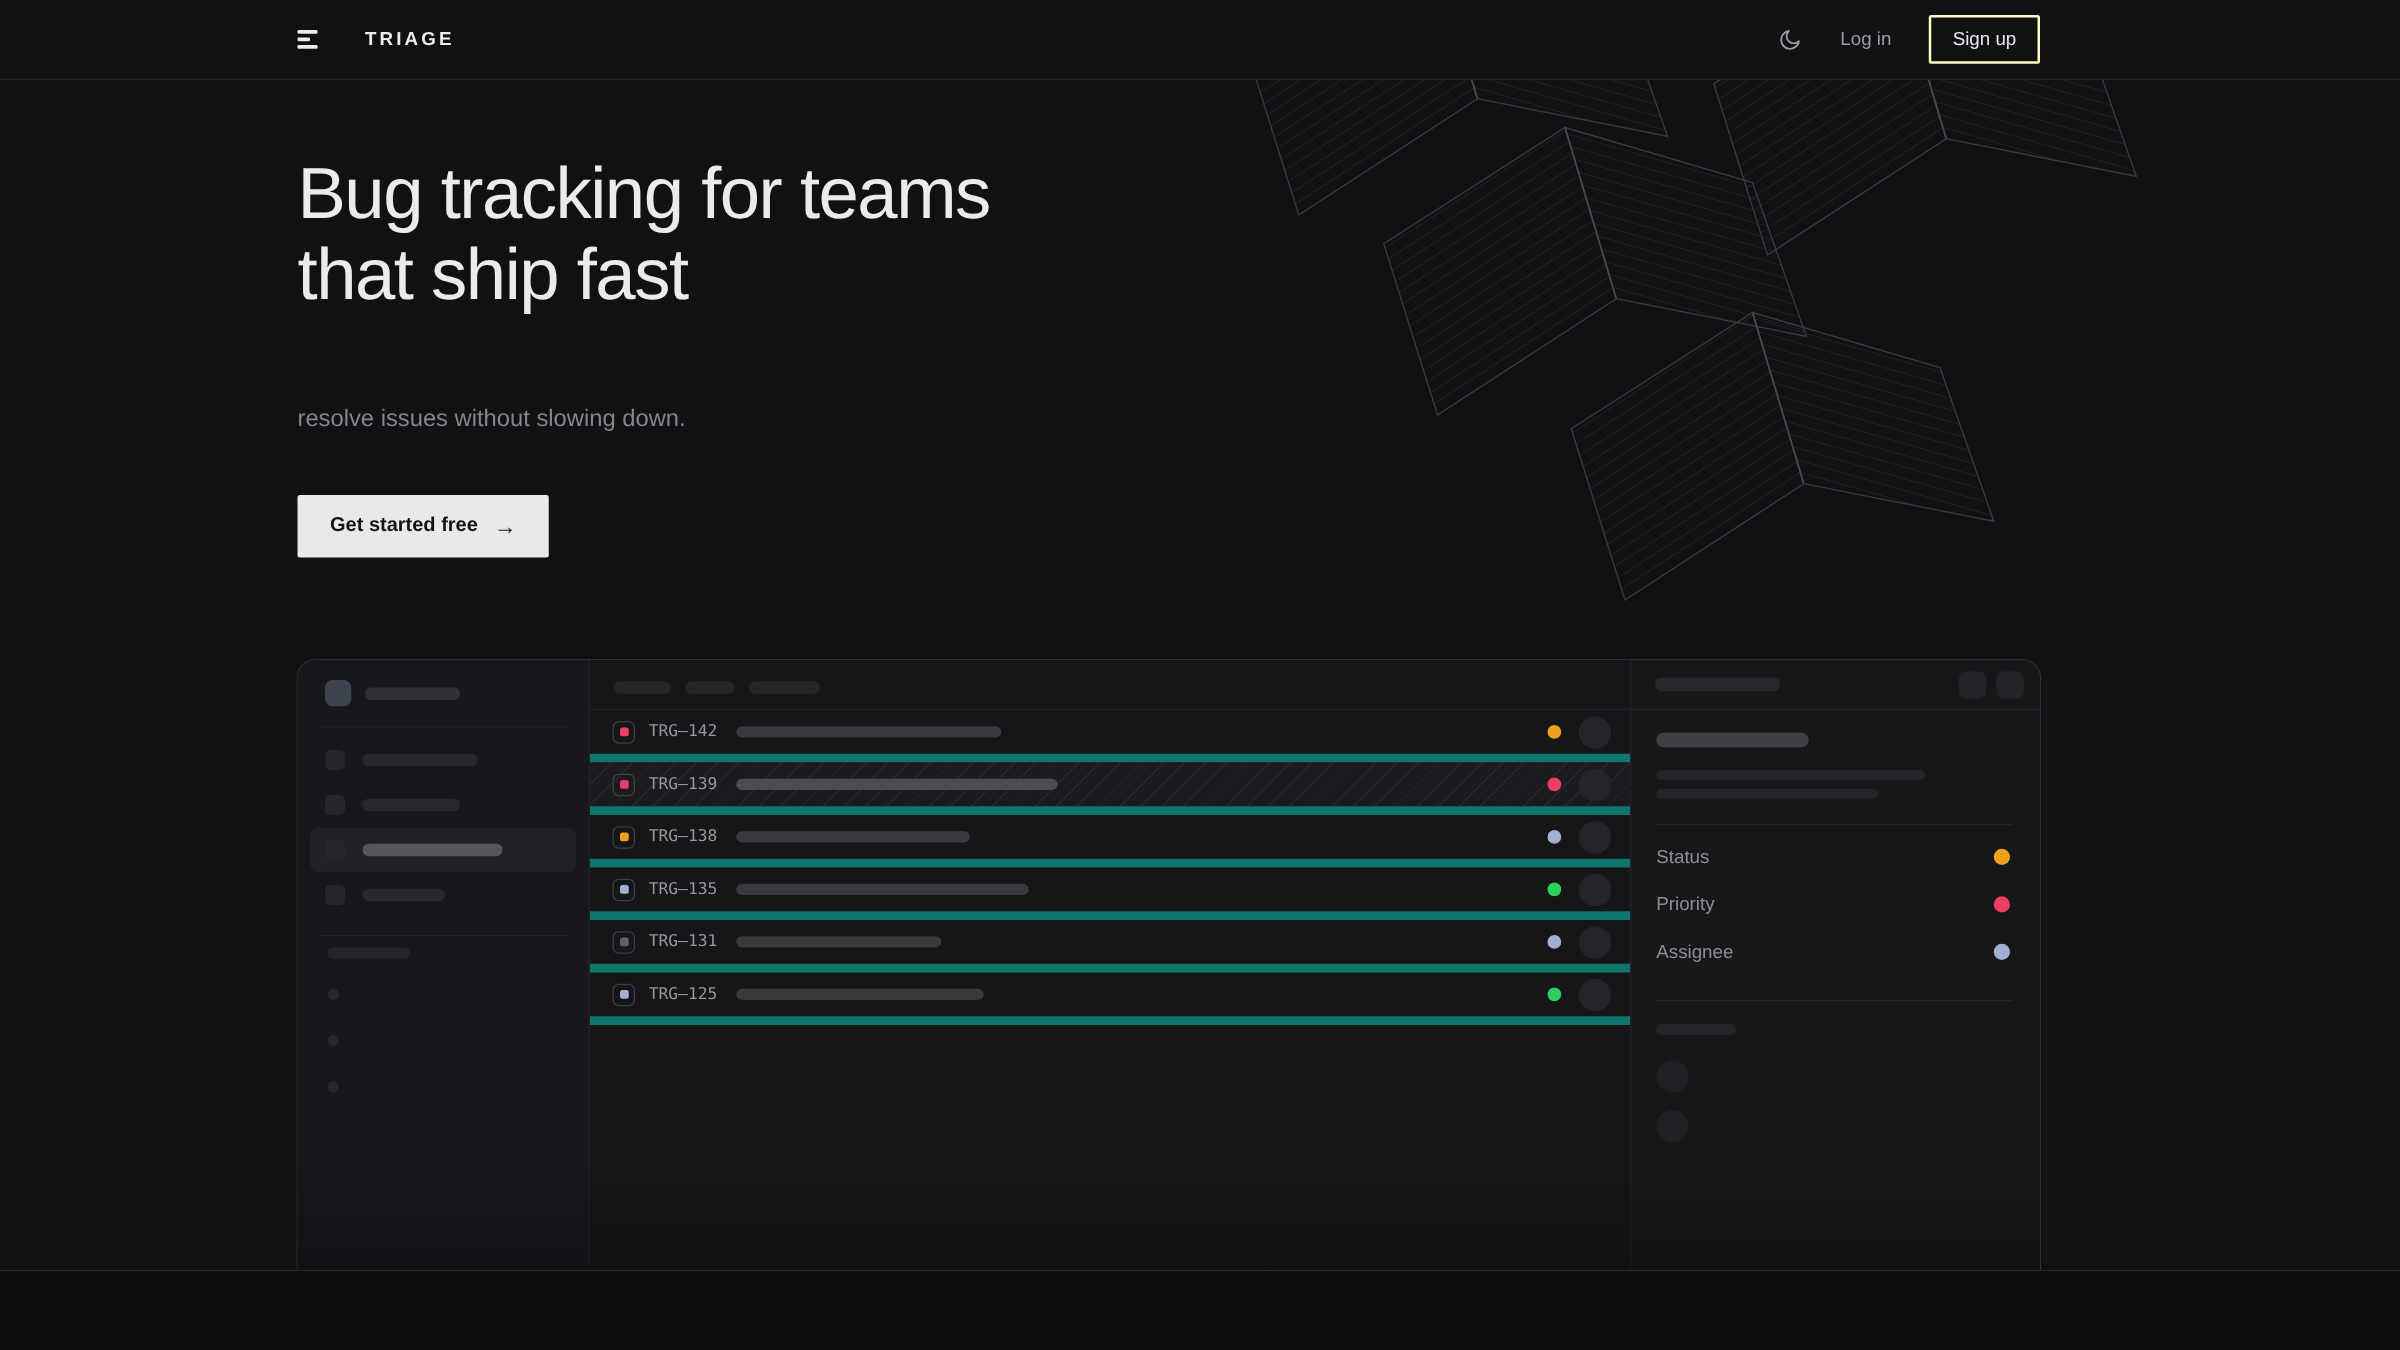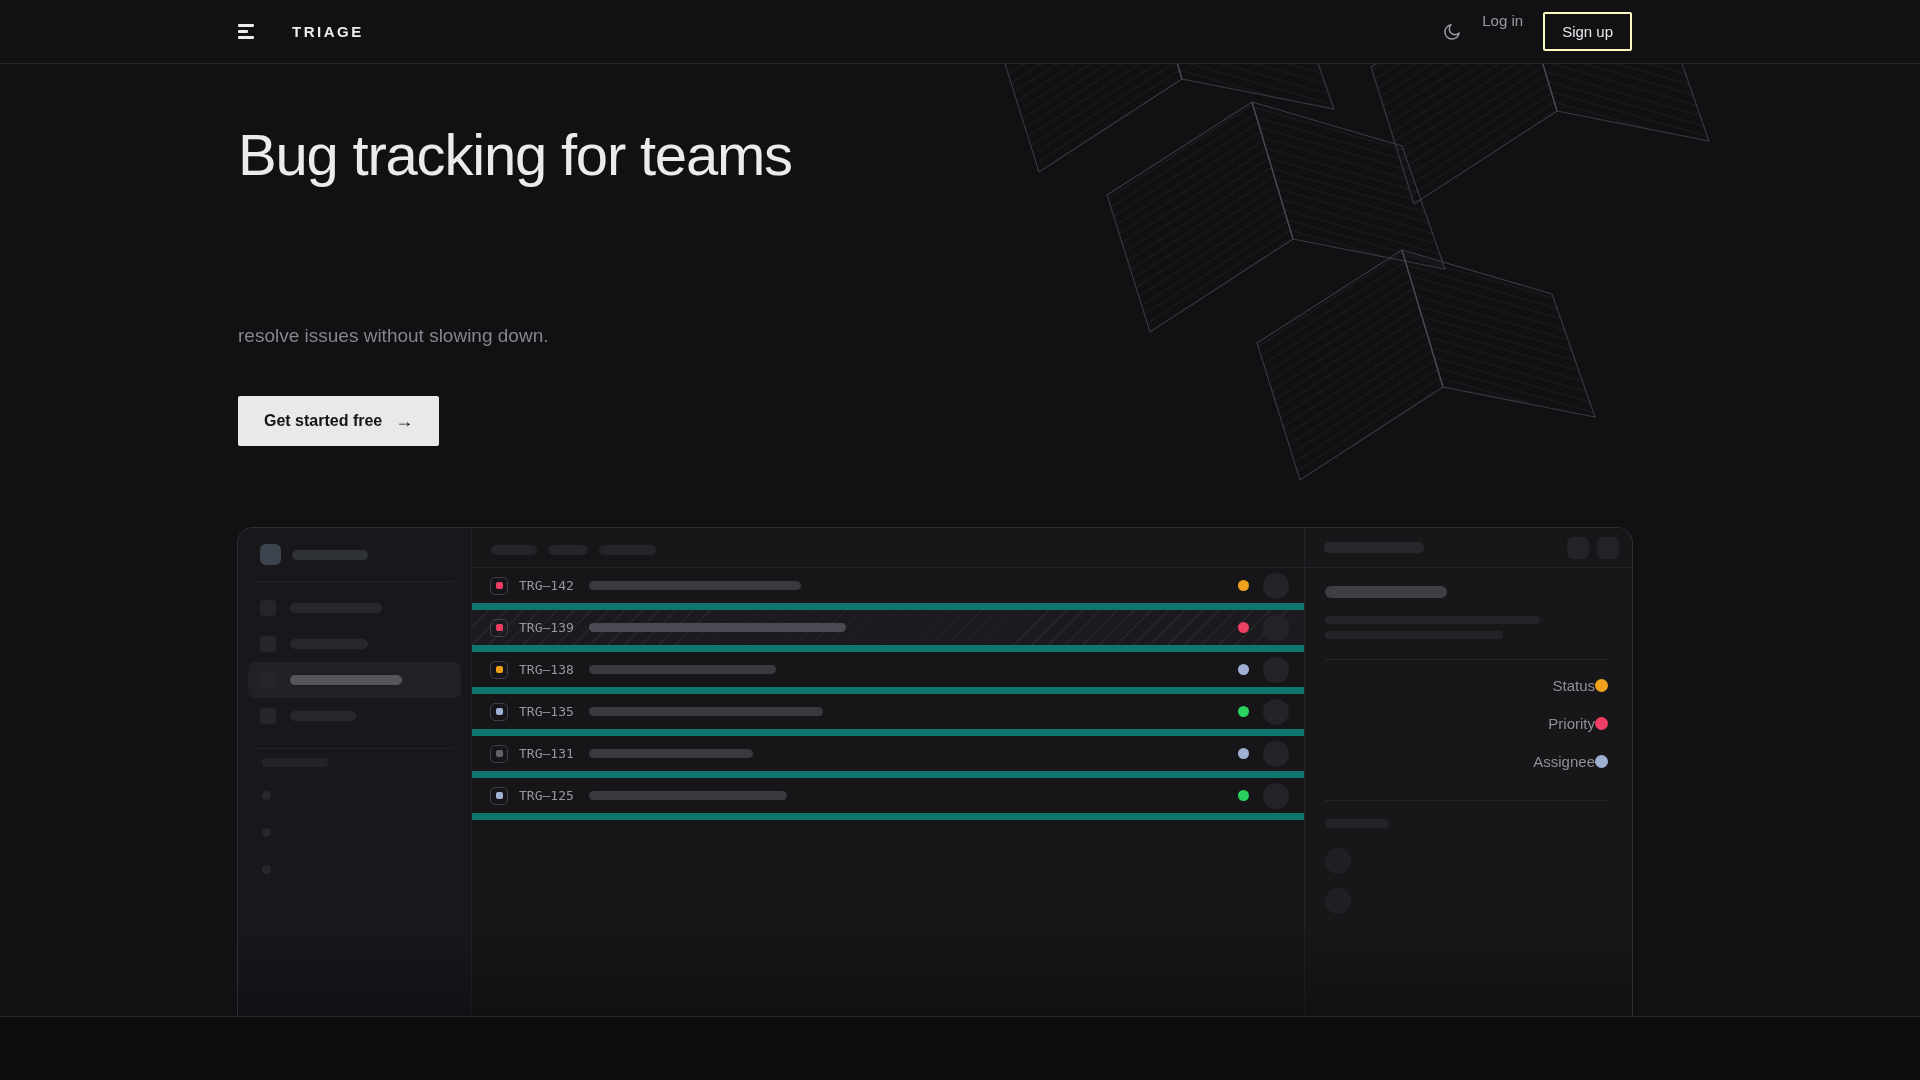--- a/index.html
+++ b/index.html
@@ -10,21 +10,21 @@
   .nav { position:absolute; top:0; left:0; width:1920px; height:64px; background:#111113;
          border-bottom:1px solid #242428; display:flex; align-items:center;
          justify-content:space-between; padding:0 288px 0 238px; z-index:10; }
   .nav-left { display:flex; align-items:center; gap:13px; }
   .logo-mark { display:flex; flex-direction:column; gap:3px; }
   .logo-mark i { display:block; height:3px; background:#ededf0; border-radius:1px; }
   .logo-mark i:nth-child(1){ width:16px; }
   .logo-mark i:nth-child(2){ width:10px; }
   .logo-mark i:nth-child(3){ width:16px; }
   .brand { font-size:15px; font-weight:bold; letter-spacing:2.5px; color:#ededf0;margin-left:25px; }
-  .nav-right { display:flex; gap:20px; }
+  .nav-right { display:flex; align-items:center; gap:30px; }
   .theme-btn { background:none; border:none; cursor:pointer; display:flex; align-items:center; }
   .login { color:#9a9aa1; font-size:15px; text-decoration:none; cursor:pointer; }
   .signup { background:transparent; border:2px solid #fef9c3; border-radius:2px;
             color:#e8e8ec; font-size:15px; padding:9px 17px; cursor:pointer; }
 
   
   .bg-wire { position:absolute; top:64px; left:0; z-index:0; pointer-events:none; }
   .hero-title { position:absolute; left:238px; top:122px; z-index:2;
                 font-size:58px; line-height:65px; font-weight:500;
                 letter-spacing:-1.2px; color:#ebebee; }
@@ -91,21 +91,21 @@
               align-items:center; padding:0 13px 0 19px; }
   .det-head .bar { width:100px; height:11px; }
   .det-actions { margin-left:auto; display:flex; gap:8px; }
   .det-actions .sq { width:22px; height:22px; border-radius:6px; background:#232327; }
   .det-body { padding:18px 22px 0 20px; }
   .det-title { width:122px; height:12px; border-radius:6px; background:#3e3e45; }
   .det-line1 { width:215px; height:8px; border-radius:4px; background:#232328; margin-top:18px; }
   .det-line2 { width:178px; height:8px; border-radius:4px; background:#232328; margin-top:7px; }
   .det-div { height:1px; background:#26262a; margin-top:20px; }
   .fields { margin-top:6px; }
-  .field-row { height:38px; display:flex; align-items:center; justify-content:flex-end;
+  .field-row { height:38px; display:flex; align-items:center; justify-content:space-between;
                padding-right:2px; }
   .field-row span { font-size:15px; color:#8e8e94; }
   .field-dot { width:13px; height:13px; }
   .det-label { width:64px; height:9px; border-radius:4px; background:#232328; margin-top:18px; }
   .det-c1 { width:26px; height:26px; border-radius:50%; background:#1f1f24; margin-top:20px; }
   .det-c2 { width:26px; height:26px; border-radius:50%; background:#1f1f24; margin-top:14px; }
 
   
   .section-divider { position:absolute; top:1016px; left:0; width:1920px; height:1px;
                      background:#2a2a2e; z-index:6; }
@@ -150,20 +150,21 @@
         <path d="M20.6 13.2A8.6 8.6 0 1 1 10.8 3.4 6.9 6.9 0 0 0 20.6 13.2z" fill="none" stroke="#9a9aa1" stroke-width="1.8" stroke-linejoin="round"></path>
       </svg>
     </button>
     <a class="login">Log in</a>
     <button class="signup">Sign up</button>
   </div>
 </header>
 
 <h1 class="hero-title">
   <span>Bug tracking for teams</span><br>
+  <span>that ship fast</span>
 </h1>
 <p class="hero-sub">
   <br>
   <span>resolve issues without slowing down.</span>
 </p>
 <button class="cta">
   <span>Get started free</span>
   <span class="arr">→</span>
 </button>
 

